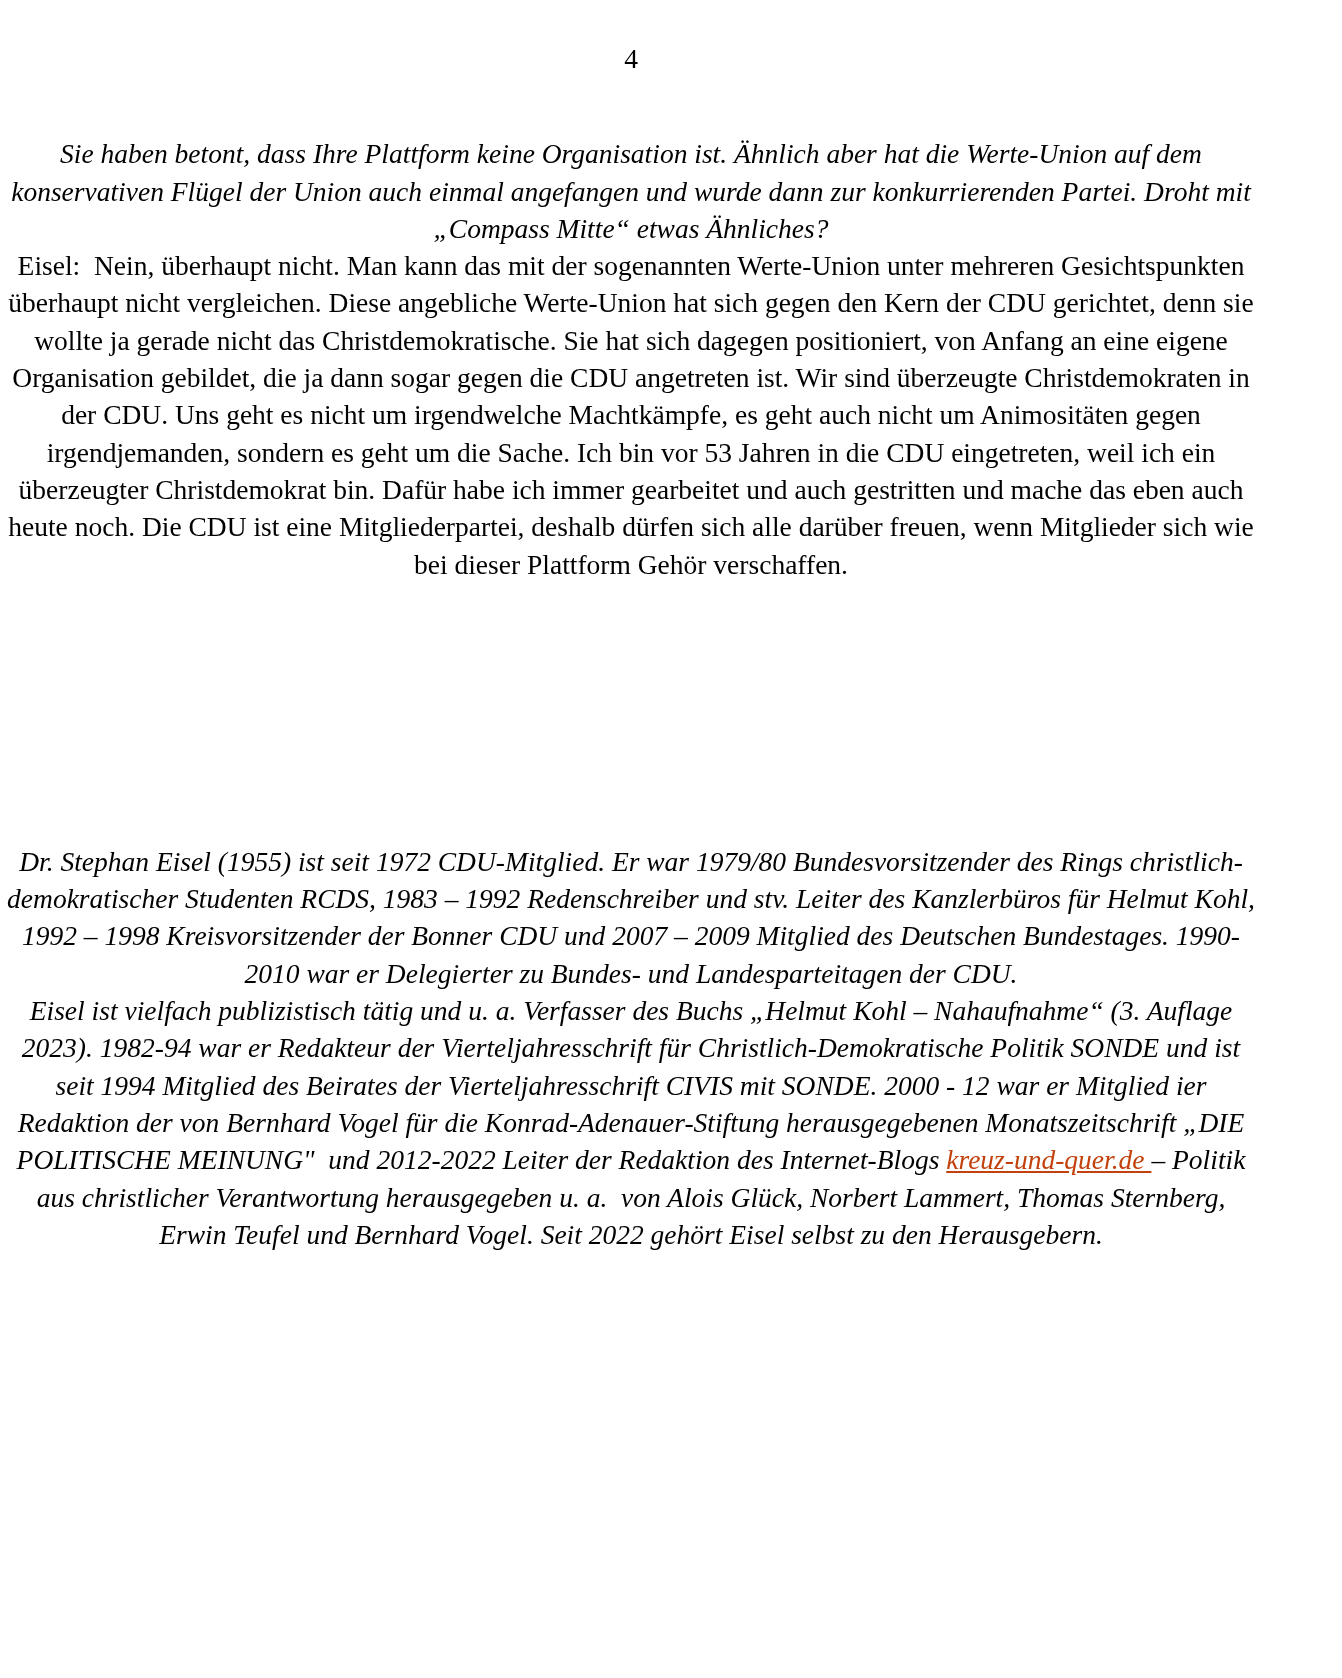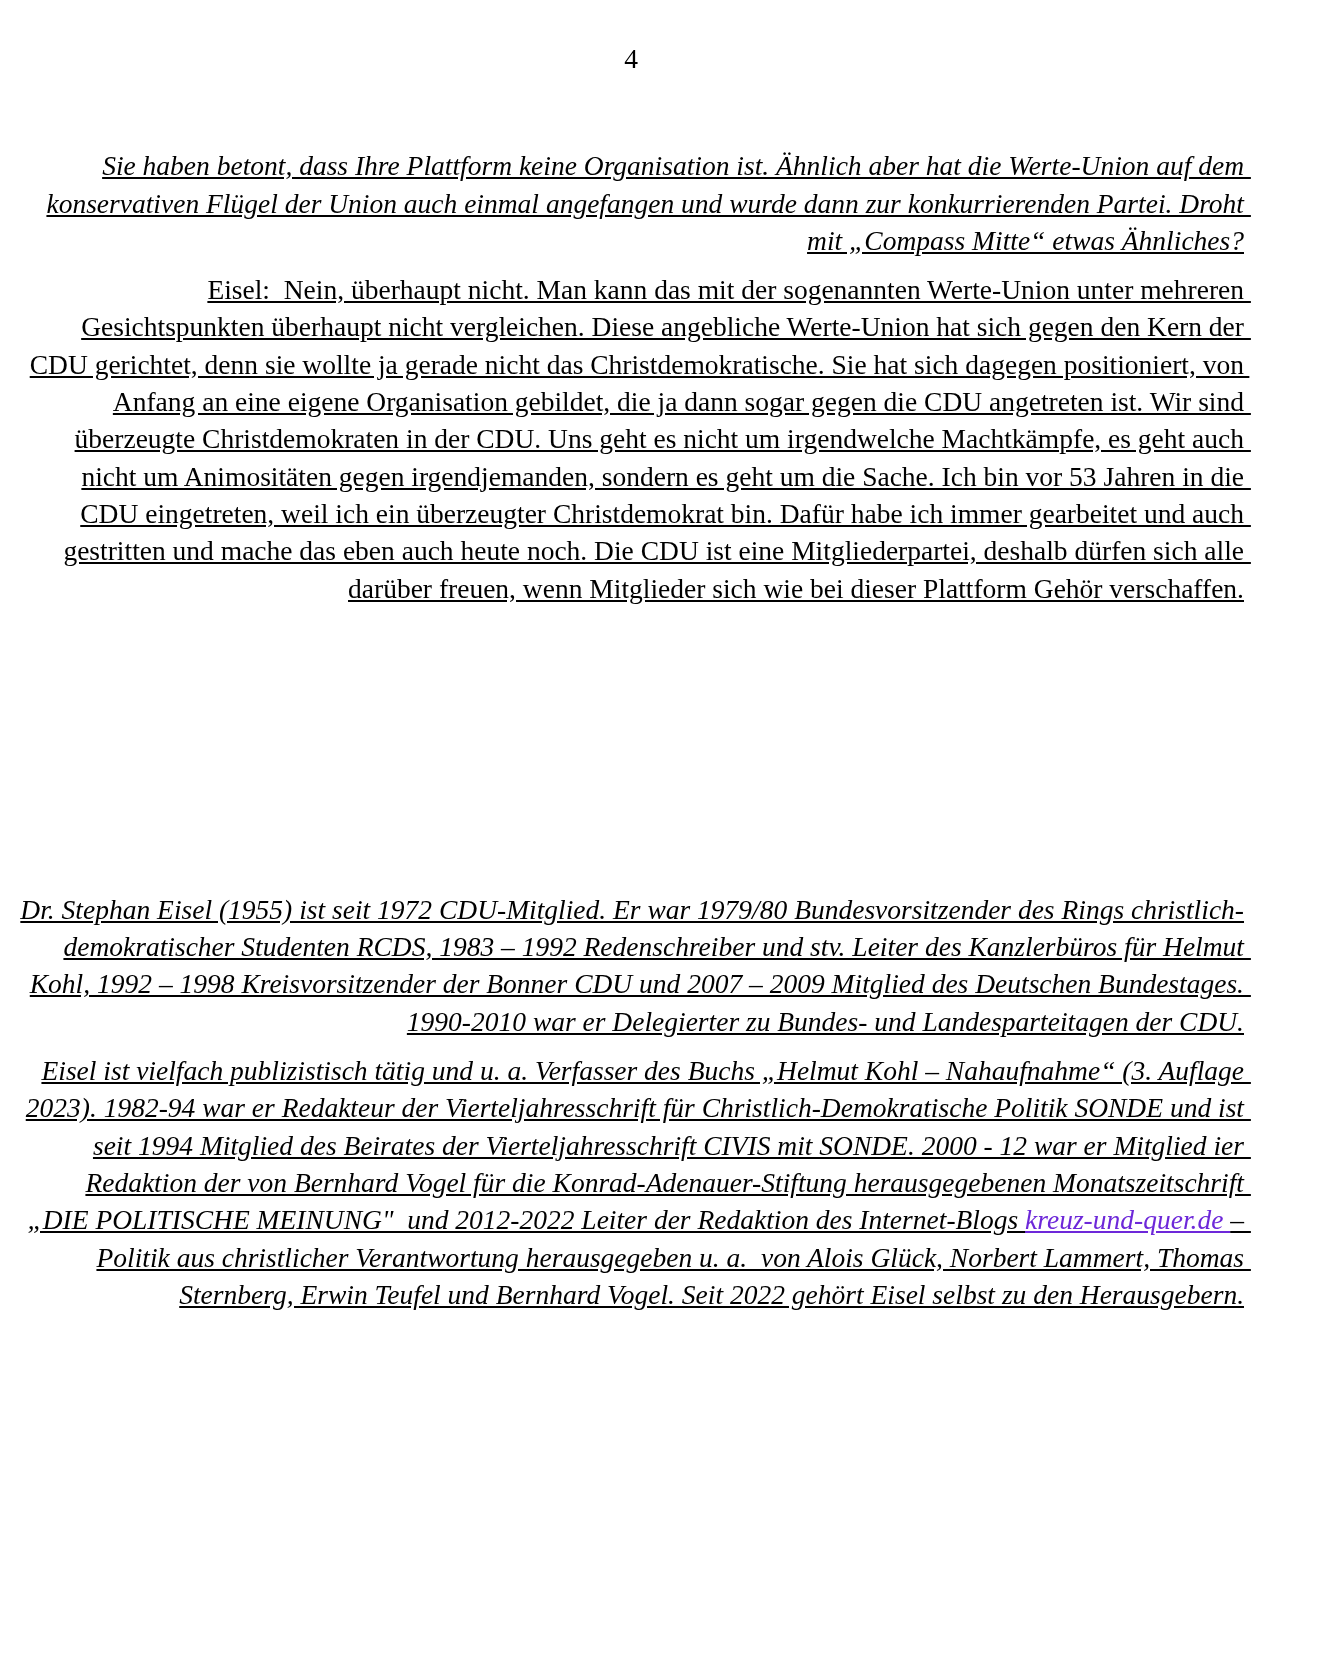--- a/index.html
+++ b/index.html
@@ -22,36 +22,35 @@
     top: 40px;
     width: 1250px;
     font-size: 27.5px;
     line-height: 37.3px;
   }
   .page-number {
     text-align: center;
     white-space: pre-wrap;
   }
   .para {
-    margin: 12px;
+    margin: 0;
     white-space: pre-wrap;
-    text-align: right;
-    text-decoration: underline;
+    text-align: center;
   }
   .italic {
     font-style: italic;
   }
   .spacer-small {
     height: 58px;
   }
   .spacer-large {
     height: 260px;
   }
   a.doc-link {
-    color: #6d28d9;
+    color: #c2410c;
     text-decoration: underline;
     cursor: pointer;
   }
 </style>
 </head>
 <body>
 
 <div class="page">
   <div class="content">
 

